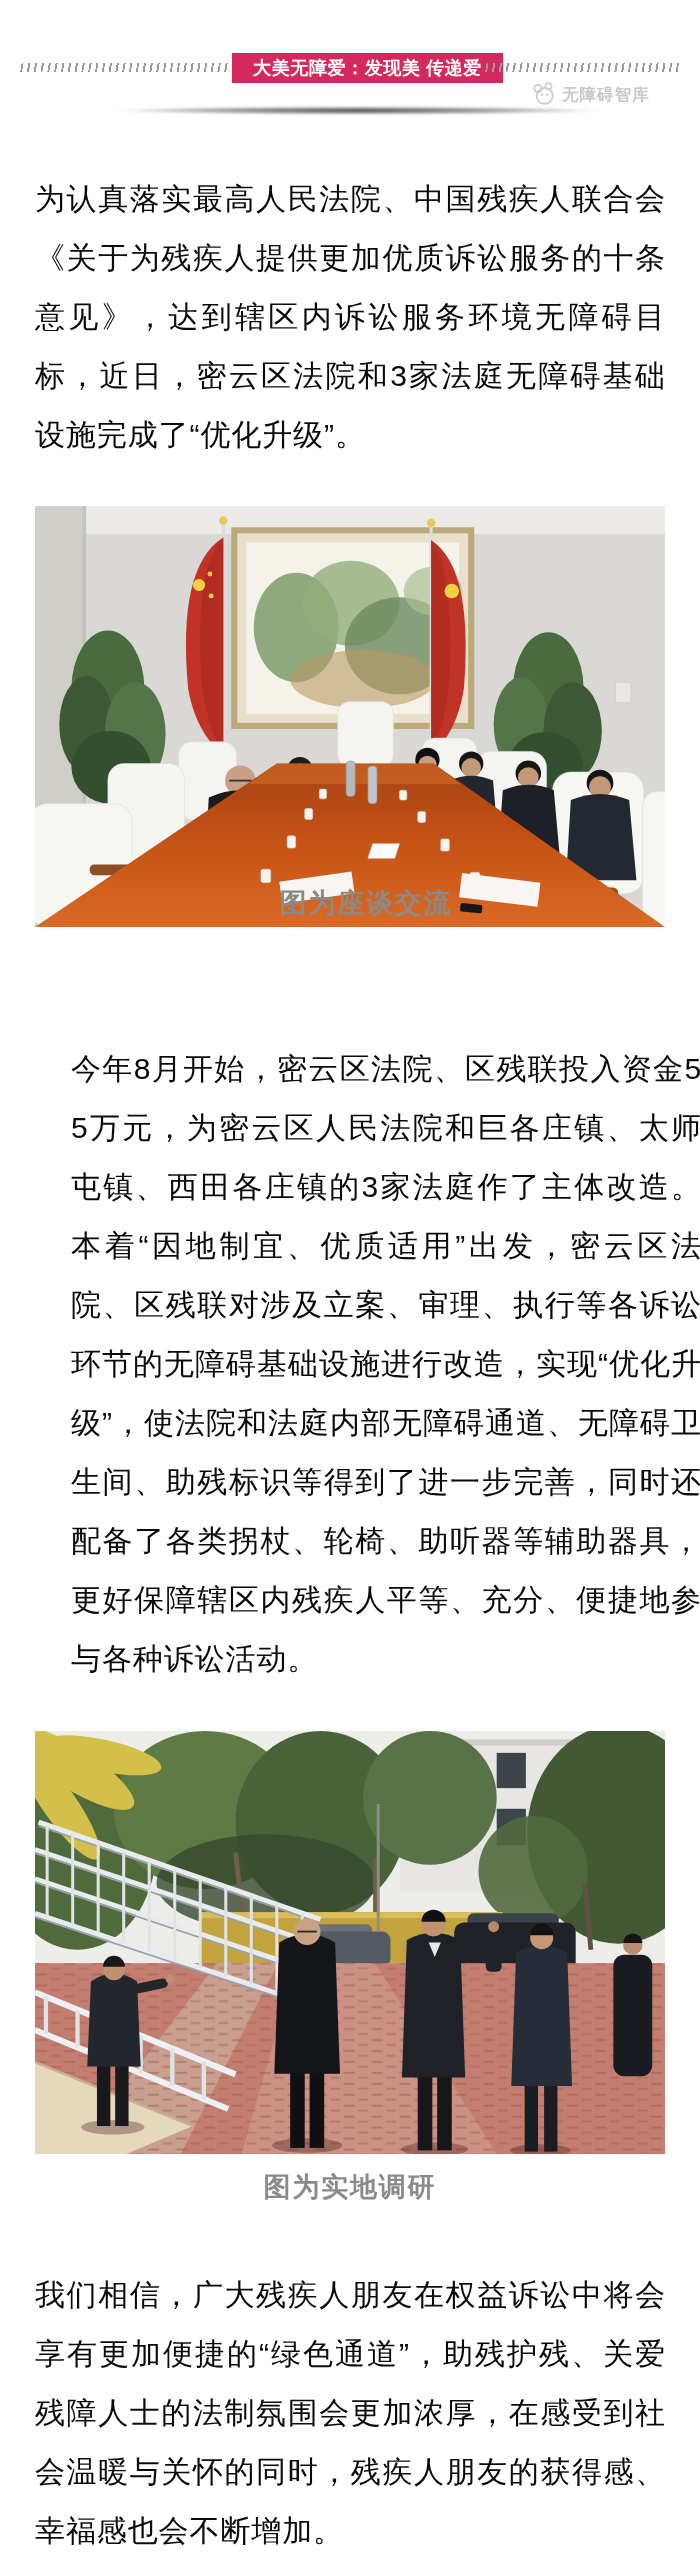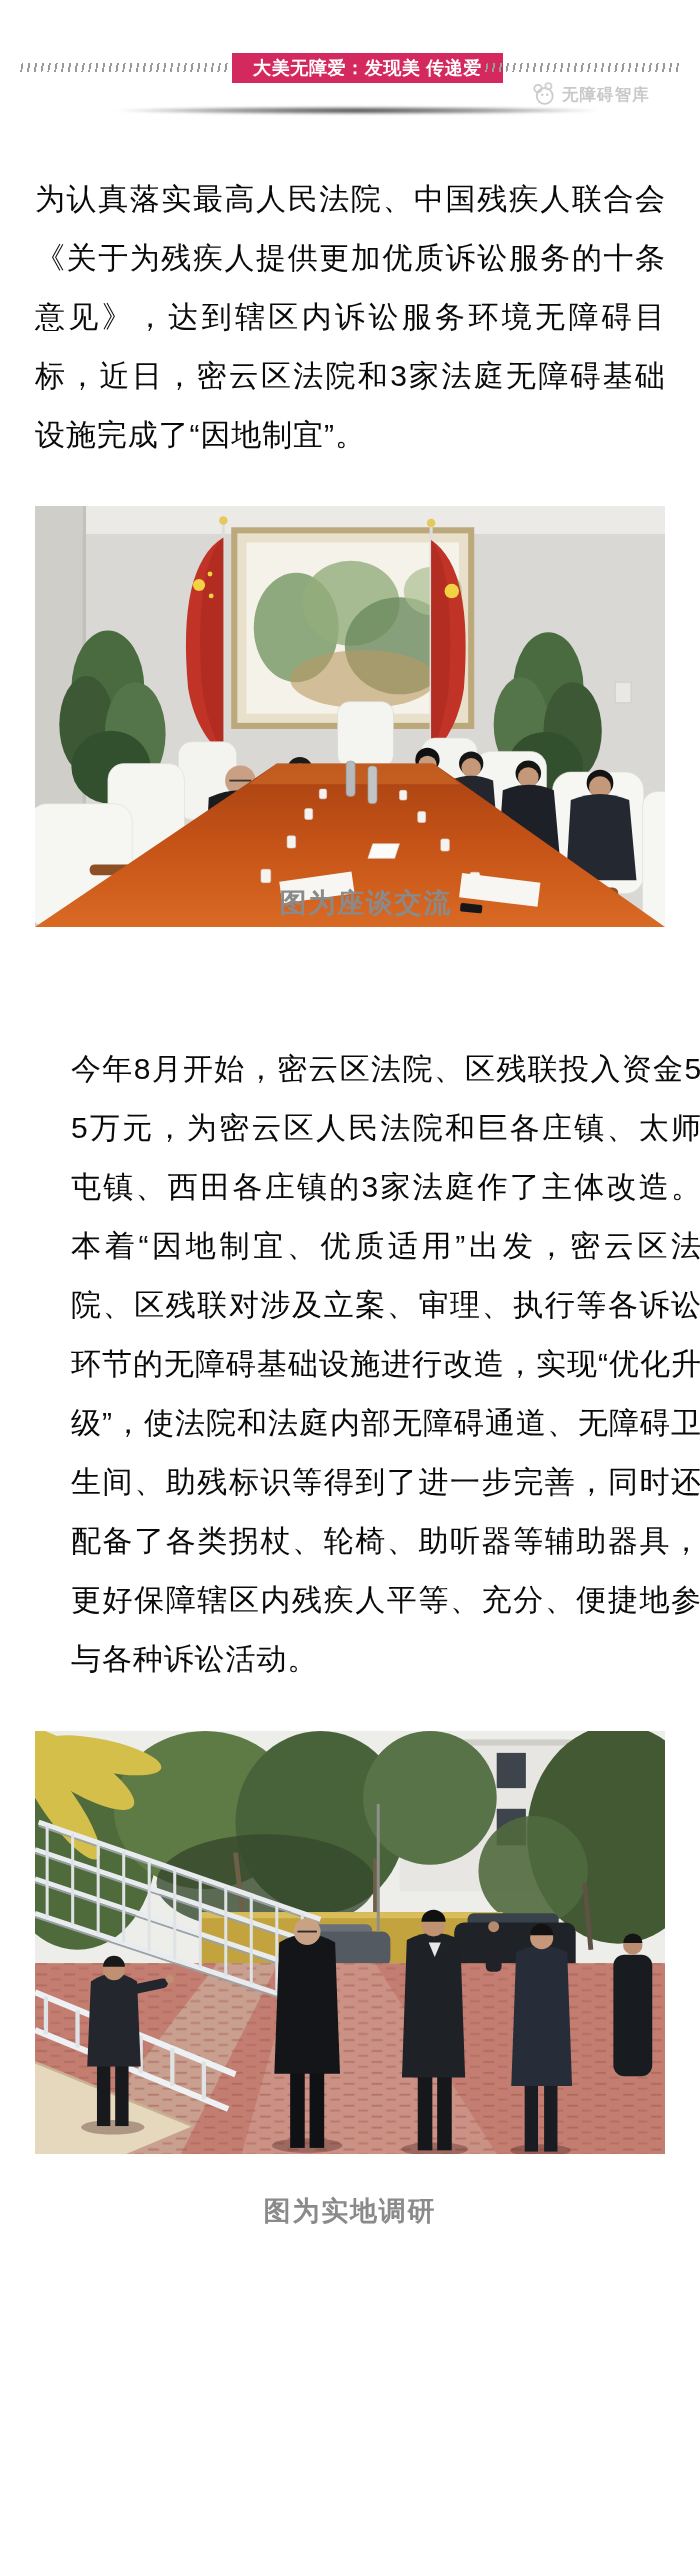--- a/index.html
+++ b/index.html
@@ -25,21 +25,21 @@
   
   .para{position:absolute;left:35px;width:631px;font-size:30px;line-height:59px;color:#0a0a0a;
         text-align:justify;letter-spacing:0.9px;word-break:break-all;}
   .p1{top:169px;}
   .p2{top:1039px;margin-left:36px;}
   .p3{top:2265px;}
 
   .caption{position:absolute;left:0;width:700px;text-align:center;font-size:27px;font-weight:bold;
            color:#8a8a8a;letter-spacing:1.8px;line-height:30px;}
   .cap1{top:888px;padding-left:16px;}
-  .cap2{top:2172px;margin-top:24px;}
+  .cap2{top:2172px;}
 
   
   .photo{position:absolute;left:35px;width:630px;overflow:hidden;background:#d8d7d3;}
   .photo1{top:506px;height:421px;}
   .photo2{top:1731px;height:423px;}
   .photo svg{display:block;width:100%;height:100%;}
 </style>
 </head>
 <body>
 
@@ -59,21 +59,21 @@
         <circle cx="30" cy="10" r="5" fill="none" stroke="#d2d2d2" stroke-width="3"></circle>
         <circle cx="20" cy="24" r="2" fill="#cccccc"></circle>
         <circle cx="28" cy="24" r="2" fill="#cccccc"></circle>
       </svg>
     </span>
     <span class="wm-text">无障碍智库</span>
   </div>
 
   <div class="shadow-divider"></div>
 
-  <div class="para p1">为认真落实最高人民法院、中国残疾人联合会《关于为残疾人提供更加优质诉讼服务的十条意见》，达到辖区内诉讼服务环境无障碍目标，近日，密云区法院和3家法庭无障碍基础设施完成了“因地制宜”。</div>
+  <div class="para p1">为认真落实最高人民法院、中国残疾人联合会《关于为残疾人提供更加优质诉讼服务的十条意见》，达到辖区内诉讼服务环境无障碍目标，近日，密云区法院和3家法庭无障碍基础设施完成了“优化升级”。</div>
 
   <div class="photo photo1">
     <svg viewBox="0 0 1037 693" preserveAspectRatio="none">
       <defs>
         <linearGradient id="tg1" x1="0" y1="0" x2="0" y2="1">
           <stop offset="0" stop-color="#a84212"></stop>
             <stop offset="0.5" stop-color="#c65317"></stop>
             <stop offset="1" stop-color="#d96a24"></stop>
         </linearGradient>
       </defs>
@@ -289,15 +289,16 @@
       <path d="M815,336 a19,19 0 0 1 38,0 z" fill="#121212"></path>
       <rect x="952" y="368" width="64" height="200" rx="18" fill="#181b20"></rect>
       <circle cx="984" cy="352" r="16" fill="#bb8d70"></circle>
       <path d="M968,349 a16,16 0 0 1 32,0 z" fill="#141414"></path>
       <rect x="742" y="330" width="26" height="66" rx="8" fill="#202227"></rect>
       <circle cx="755" cy="322" r="9" fill="#b58a6d"></circle>
     </svg>
   </div>
   <div class="caption cap2">图为实地调研</div>
 
+  <div class="para p3">我们相信，广大残疾人朋友在权益诉讼中将会享有更加便捷的“绿色通道”，助残护残、关爱残障人士的法制氛围会更加浓厚，在感受到社会温暖与关怀的同时，残疾人朋友的获得感、幸福感也会不断增加。</div>
 
 </div>
 
 
 </body></html>

